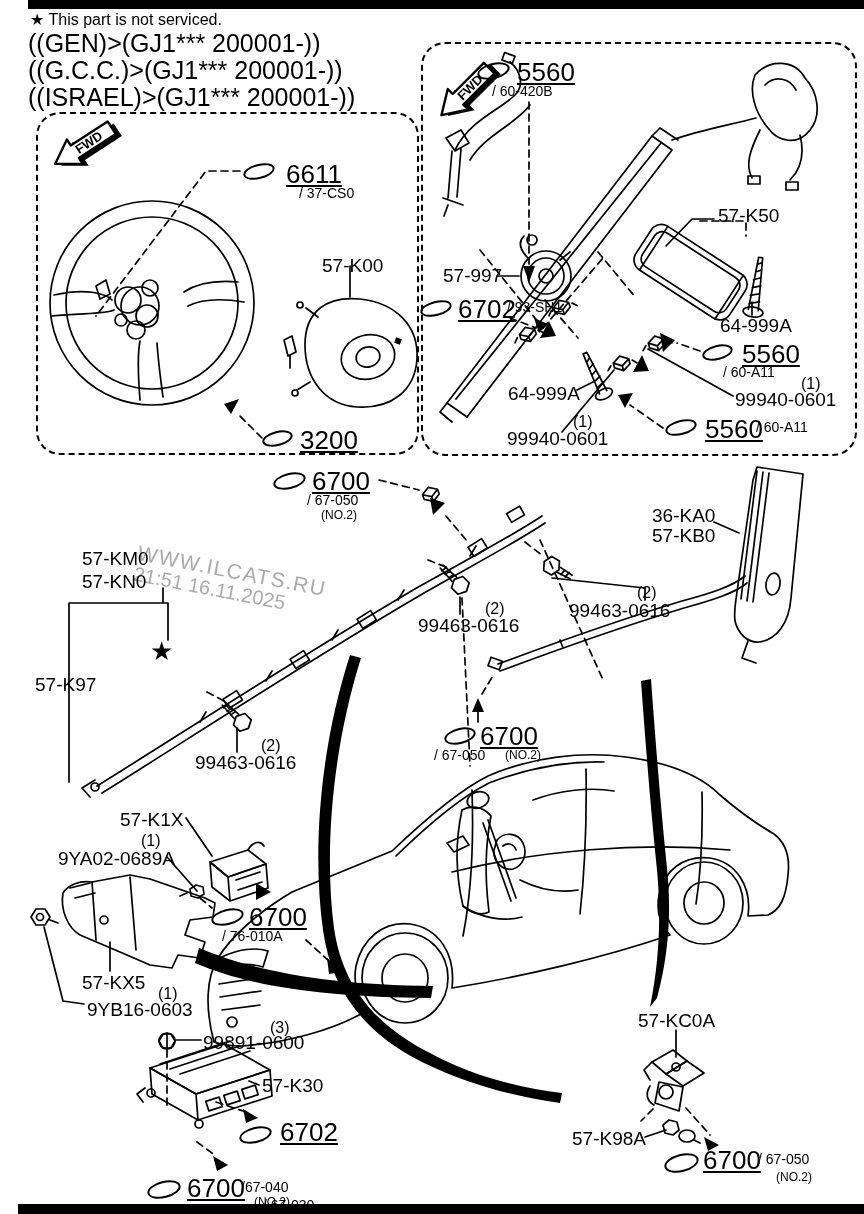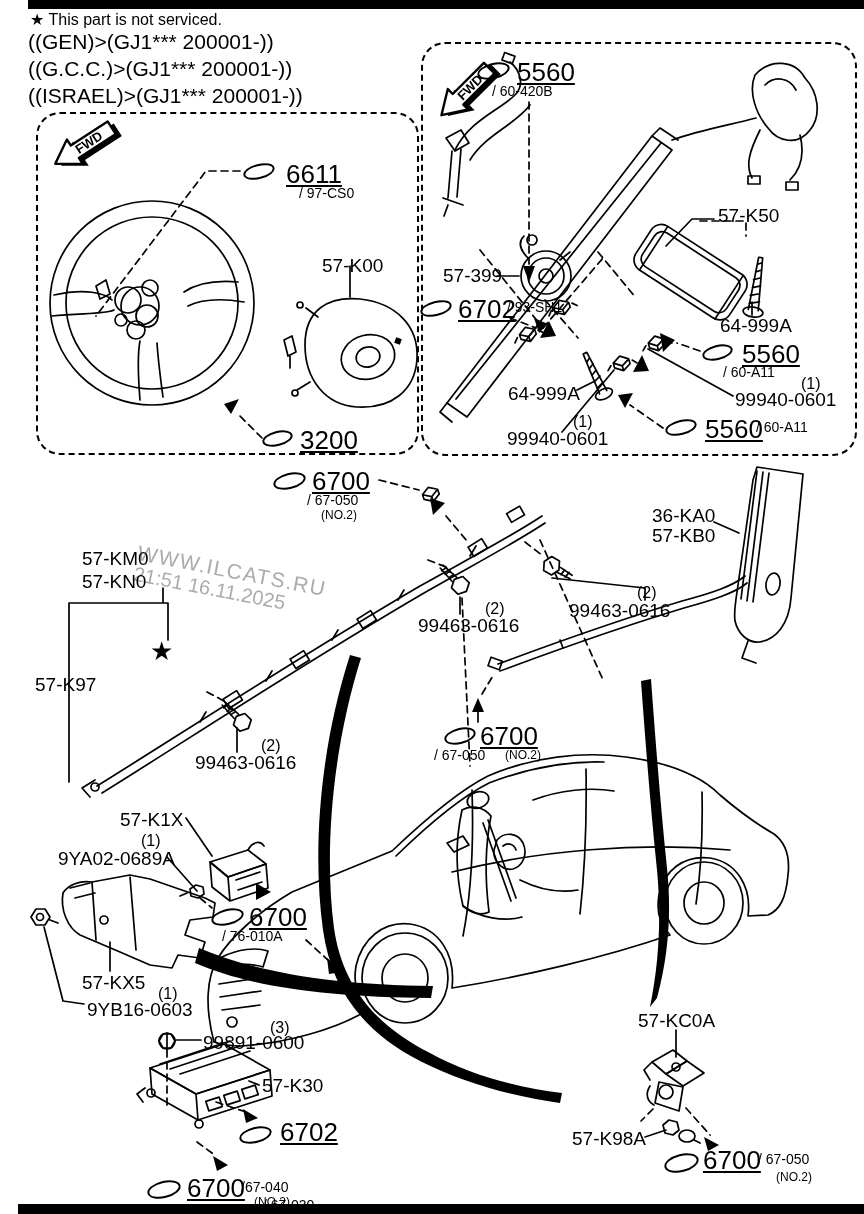--- a/index.html
+++ b/index.html
@@ -1,20 +1,20 @@
 <!DOCTYPE html>
 <html><head>
 <meta charset="utf-8">
 <style>
   html,body{margin:0;padding:0;background:#fff;}
   body{width:864px;height:1214px;position:relative;overflow:hidden;
        font-family:"Liberation Sans",sans-serif;color:#000;}
   svg text{font-family:"Liberation Sans",sans-serif;}
   .abs{position:absolute;white-space:nowrap;line-height:1;}
-  .hdr{font-size:21px;letter-spacing:0px;}
+  .hdr{font-size:25px;letter-spacing:0px;}
   .note{font-size:16px;}
   .big{font-size:26px;text-decoration:underline;}
   .sub{font-size:14px;}
   .lbl{font-size:19px;}
   .qty{font-size:16px;}
   .pn {font-size:19px;}
   .no2{font-size:12px;}
   .ell{position:absolute;border:2.4px solid #000;border-radius:50%;transform:rotate(-14deg);}
   .bar{position:absolute;background:#000;}
   .wm{position:absolute;color:#ababab;transform:rotate(11deg);transform-origin:left top;}
@@ -304,30 +304,30 @@
     <polygon points="256,883 271,892 256,900"></polygon>
     <polygon points="342,972 327,958 329,974"></polygon>
     <polygon points="258,1118 243,1109 246,1123"></polygon>
     <polygon points="228,1165 213,1156 217,1171"></polygon>
     <polygon points="719,1145 704,1137 708,1151"></polygon>
   </g>
 </svg>
 
 <div class="ell" style="left:243px;top:164px;width:28px;height:11px"></div>
 <div class="abs big" style="left:286px;top:161px">6611</div>
-<div class="abs sub" style="left:299px;top:186px">/ 97-CS0</div>
+<div class="abs sub" style="left:299px;top:186px">/ 37-CS0</div>
 <div class="abs lbl" style="left:322px;top:256px">57-K00</div>
 <div class="ell" style="left:262px;top:431px;width:27px;height:11px"></div>
 <div class="abs big" style="left:300px;top:427px">3200</div>
 
 <div class="ell" style="left:477px;top:63px;width:29px;height:12px"></div>
 <div class="abs big" style="left:517px;top:59px">5560</div>
 <div class="abs sub" style="left:492px;top:84px">/ 60-420B</div>
 <div class="abs lbl" style="left:718px;top:206px">57-K50</div>
-<div class="abs lbl" style="left:443px;top:266px">57-399</div>
+<div class="abs lbl" style="left:443px;top:266px">57-997</div>
 <div class="ell" style="left:420px;top:301px;width:28px;height:11px"></div>
 <div class="abs big" style="left:458px;top:296px">6702</div>
 <div class="abs sub" style="left:507px;top:300px">/ 93-SH1</div>
 <div class="abs lbl" style="left:720px;top:316px">64-999A</div>
 <div class="ell" style="left:702px;top:345px;width:27px;height:11px"></div>
 <div class="abs big" style="left:742px;top:341px">5560</div>
 <div class="abs sub" style="left:723px;top:365px">/ 60-A11</div>
 <div class="abs qty" style="left:801px;top:376px">(1)</div>
 <div class="abs pn" style="left:735px;top:390px">99940-0601</div>
 <div class="abs lbl" style="left:508px;top:384px">64-999A</div>

